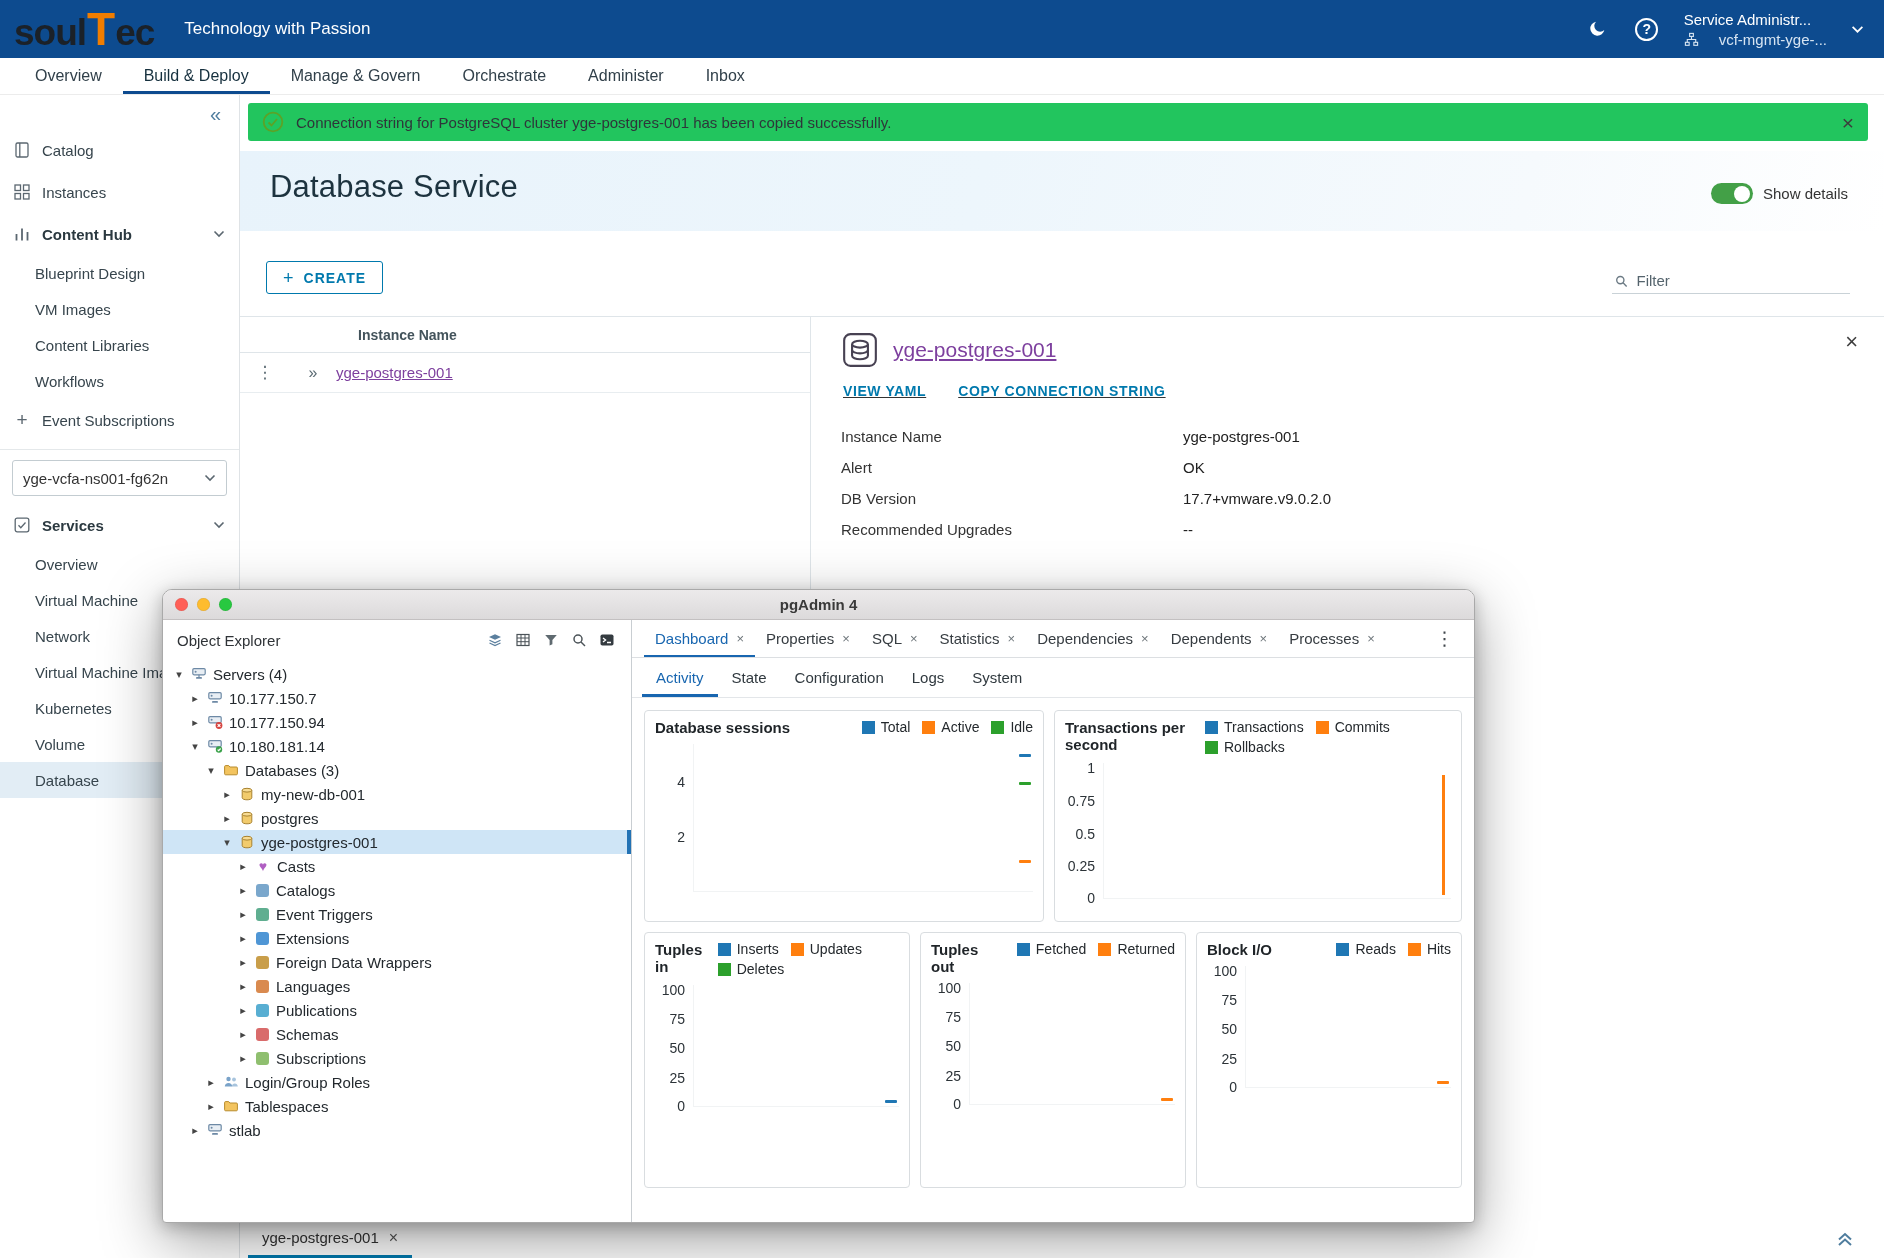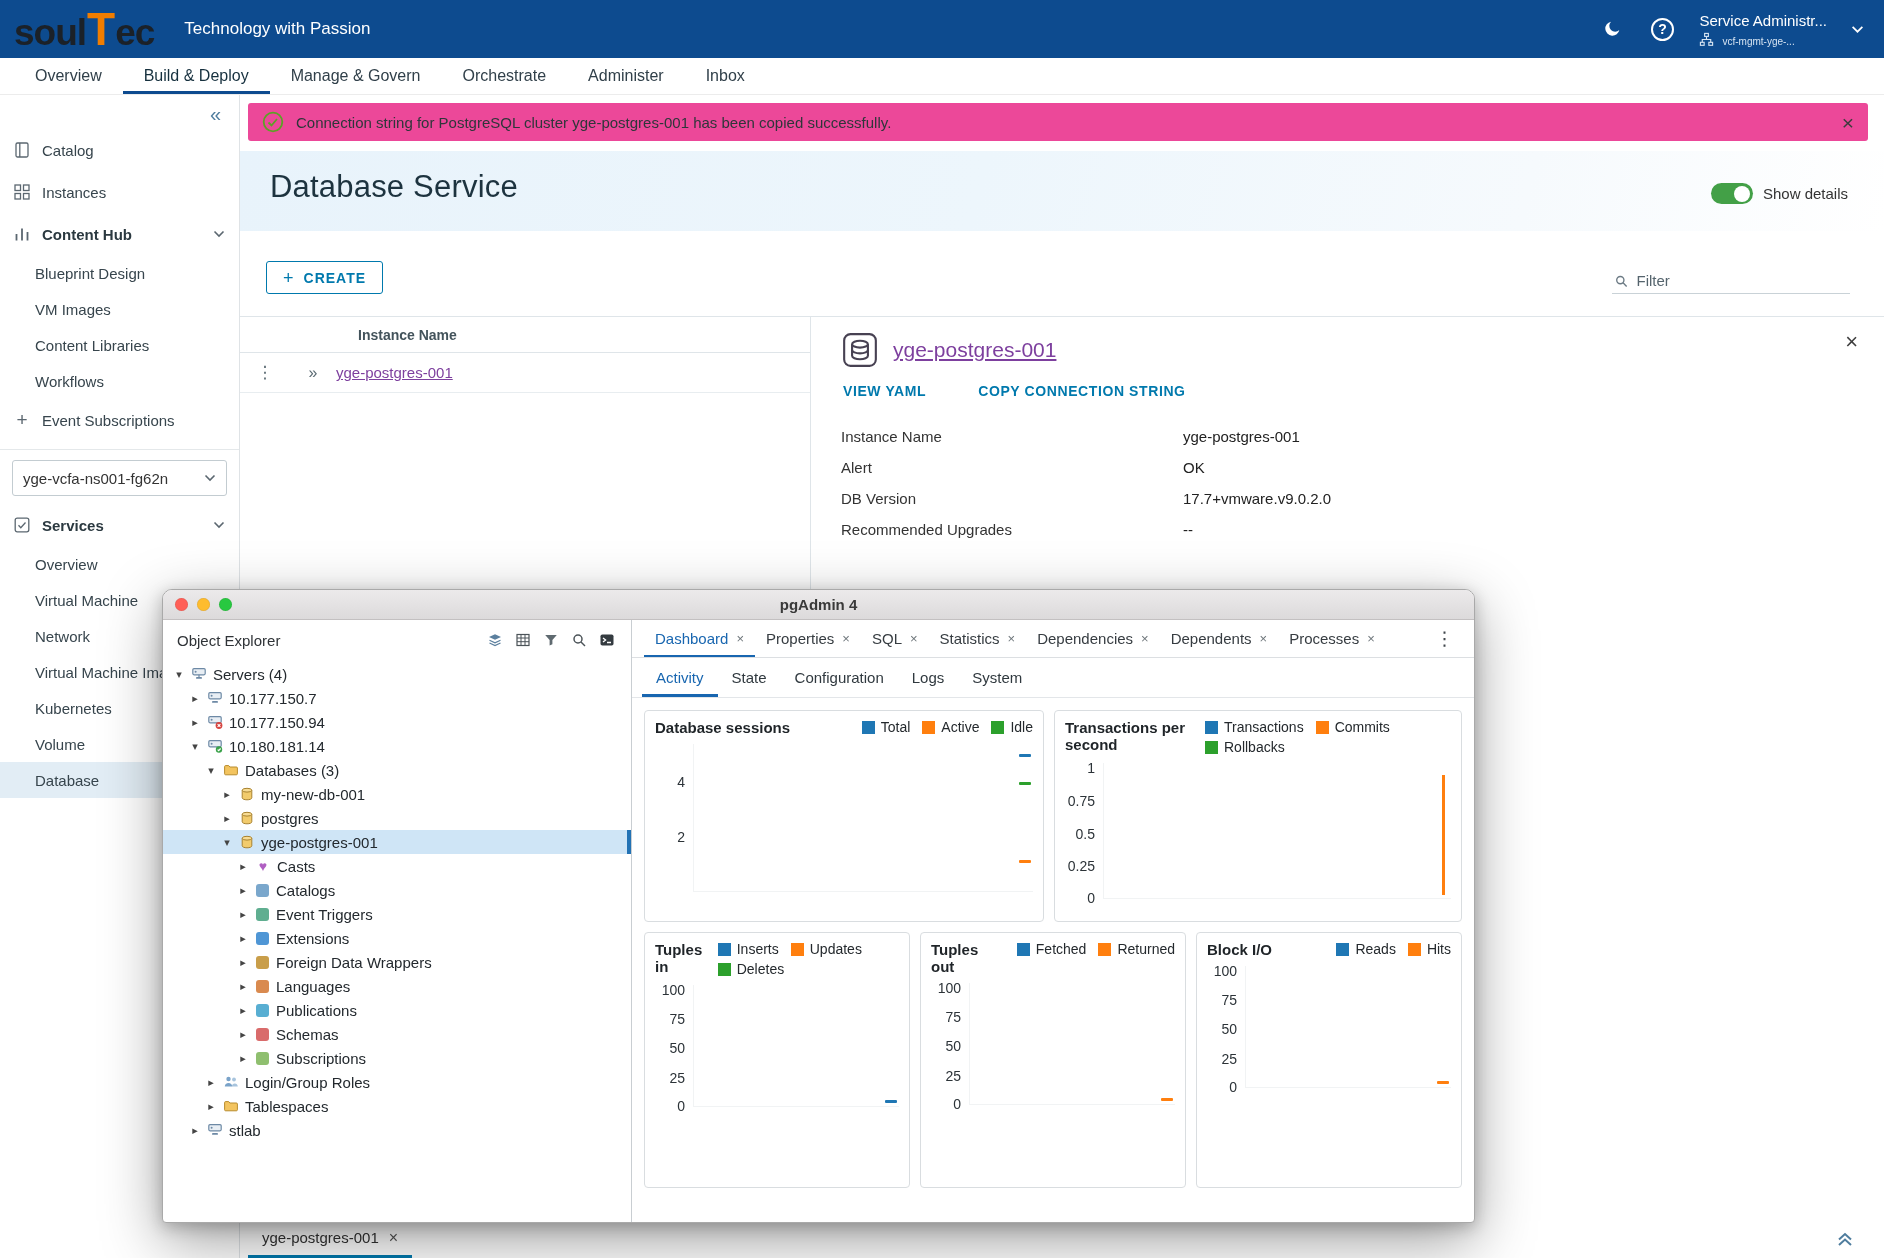--- a/index.html
+++ b/index.html
@@ -11,21 +11,21 @@
   .app-header { height:58px; background:#0d4b8f; display:flex; align-items:center; padding:0 20px 0 14px; }
   .logo { display:flex; align-items:baseline; line-height:1; font-weight:bold; letter-spacing:-1px; color:#1b2128; }
   .logo .lp { font-size:37px; }
   .logo .lt { font-size:46px; color:#f07d00; padding:0 1px; }
   .tagline { margin-left:30px; color:#fff; font-size:17px; font-weight:500; }
   .hdr-right { margin-left:auto; display:flex; align-items:center; gap:24px; }
   .hicon { width:26px; height:26px; display:flex; align-items:center; justify-content:center; cursor:pointer; }
   .help-circle { width:23px; height:23px; border:2px solid #fff; border-radius:50%; color:#fff; font-size:14px; font-weight:bold; display:flex; align-items:center; justify-content:center; }
   .userblk { color:#fff; }
   .user-name { font-size:15px; }
-  .user-ctx { display:flex; align-items:flex-end; gap:8px; font-size:10px; color:#d6e4f2; margin-top:3px; }
+  .user-ctx { display:flex; align-items:center; gap:20px; font-size:15px; color:#d6e4f2; margin-top:3px; }
   .hdr-chev { color:#fff; }
 
   
   .nav { height:37px; background:#fff; display:flex; padding-left:14px; border-bottom:1px solid #ececec; }
   .nav-tab { padding:0 21px; line-height:36px; font-size:16px; color:#31404a; cursor:pointer; }
   .nav-tab.active { box-shadow:inset 0 -3px 0 #0d4b8f; font-weight:500; color:#16303e; }
 
   
   .content { display:flex; height:1163px; }
 
@@ -38,21 +38,21 @@
   .gchev { margin-left:auto; color:#5b6770; }
   .sub { height:36px; display:flex; align-items:center; padding-left:35px; font-size:15px; color:#37454d; cursor:pointer; }
   .sub.active { background:#e2edf5; }
   .plus-ic { width:18px; text-align:center; font-size:19px; color:#5b6770; font-weight:400; }
   .side-div { border-top:1px solid #e4e8ea; margin:8px 0 0; }
   .side-select { margin:10px 12px 8px; height:36px; border:1px solid #c3ccd1; border-radius:3px; display:flex; align-items:center; padding:0 10px; font-size:15px; color:#333; cursor:pointer; background:#fff; }
   .side-select .gchev { margin-left:auto; }
 
   
   .main { flex:1; position:relative; background:#fff; display:flex; flex-direction:column; min-width:0; }
-  .banner { margin:8px 16px 0 8px; height:38px; background:#ec4899; border-radius:3px; display:flex; align-items:center; gap:12px; padding:0 14px; flex:none; }
+  .banner { margin:8px 16px 0 8px; height:38px; background:#22c55e; border-radius:3px; display:flex; align-items:center; gap:12px; padding:0 14px; flex:none; }
   .banner-text { font-size:15px; color:#2e363a; }
   .banner-close { margin-left:auto; font-size:21px; color:#3c3c3c; cursor:pointer; line-height:1; }
 
   .hero { margin-top:10px; padding:18px 30px 26px; background:linear-gradient(105deg,#e8f3fb 0%,#edf6fc 45%,#f6fafd 78%,#ffffff 100%); position:relative; flex:none; }
   .hero-title { font-size:31px; color:#1d333f; font-weight:400; letter-spacing:.2px; }
   .hero-desc { margin-top:10px; font-size:16px; color:#3c4b54; max-width:1300px; }
   .toggle-wrap { position:absolute; top:26px; right:36px; display:flex; align-items:center; gap:10px;margin-top:6px; }
   .toggle { width:42px; height:21px; background:#43a047; border-radius:11px; position:relative; cursor:pointer; }
   .toggle-knob { position:absolute; top:2.5px; right:3px; width:16px; height:16px; background:#fff; border-radius:50%; }
   .toggle-label { font-size:15px; color:#333; }
@@ -70,21 +70,21 @@
   .thead-label { padding-left:118px; font-size:14px; font-weight:700; color:#43535b; }
   .trow-main { height:40px; display:flex; align-items:center; border-bottom:1px solid #e8edf0; cursor:pointer; }
   .cell-kebab { width:50px; text-align:center; color:#5b6b73; font-size:17px; }
   .cell-exp { width:46px; text-align:center; color:#5b6b73; font-size:16px; }
   .cell-link { font-size:15px; color:#7d3f9e; text-decoration:underline; cursor:pointer; }
 
   .detailcol { flex:1; padding:14px 30px; position:relative; min-width:0; }
   .detail-close { position:absolute; top:14px; right:26px; font-size:22px; color:#3e3e3e; cursor:pointer; line-height:1; }
   .detail-head { display:flex; align-items:center; gap:14px; }
   .detail-title { font-size:21px; color:#7d3f9e; text-decoration:underline; cursor:pointer; }
-  .detail-actions { display:flex; gap:52px; margin-top:14px; padding-left:2px; }
+  .detail-actions { display:flex; gap:32px; margin-top:14px; padding-left:2px;text-decoration:underline; }
   .action-link { font-size:14px; font-weight:600; letter-spacing:.6px; color:#0079ad; cursor:pointer; }
   .fields { margin-top:22px; }
   .frow { display:flex; height:31px; align-items:center; }
   .flabel { width:342px; font-size:15px; color:#333; }
   .fvalue { font-size:15px; color:#222; }
 
   .bottom-strip { position:absolute; left:0; right:0; bottom:0; height:38px; background:#fff; display:flex; align-items:center; z-index:10; }
   .bottom-tab { margin-left:8px; height:100%; display:flex; align-items:center; gap:10px; padding:0 14px; font-size:15px; color:#333; border-bottom:3px solid #0079ad; cursor:pointer; }
   .bottom-tab-close { font-size:16px; color:#555; line-height:1; }
   .strip-chevrons { margin-left:auto; margin-right:28px; cursor:pointer; }

